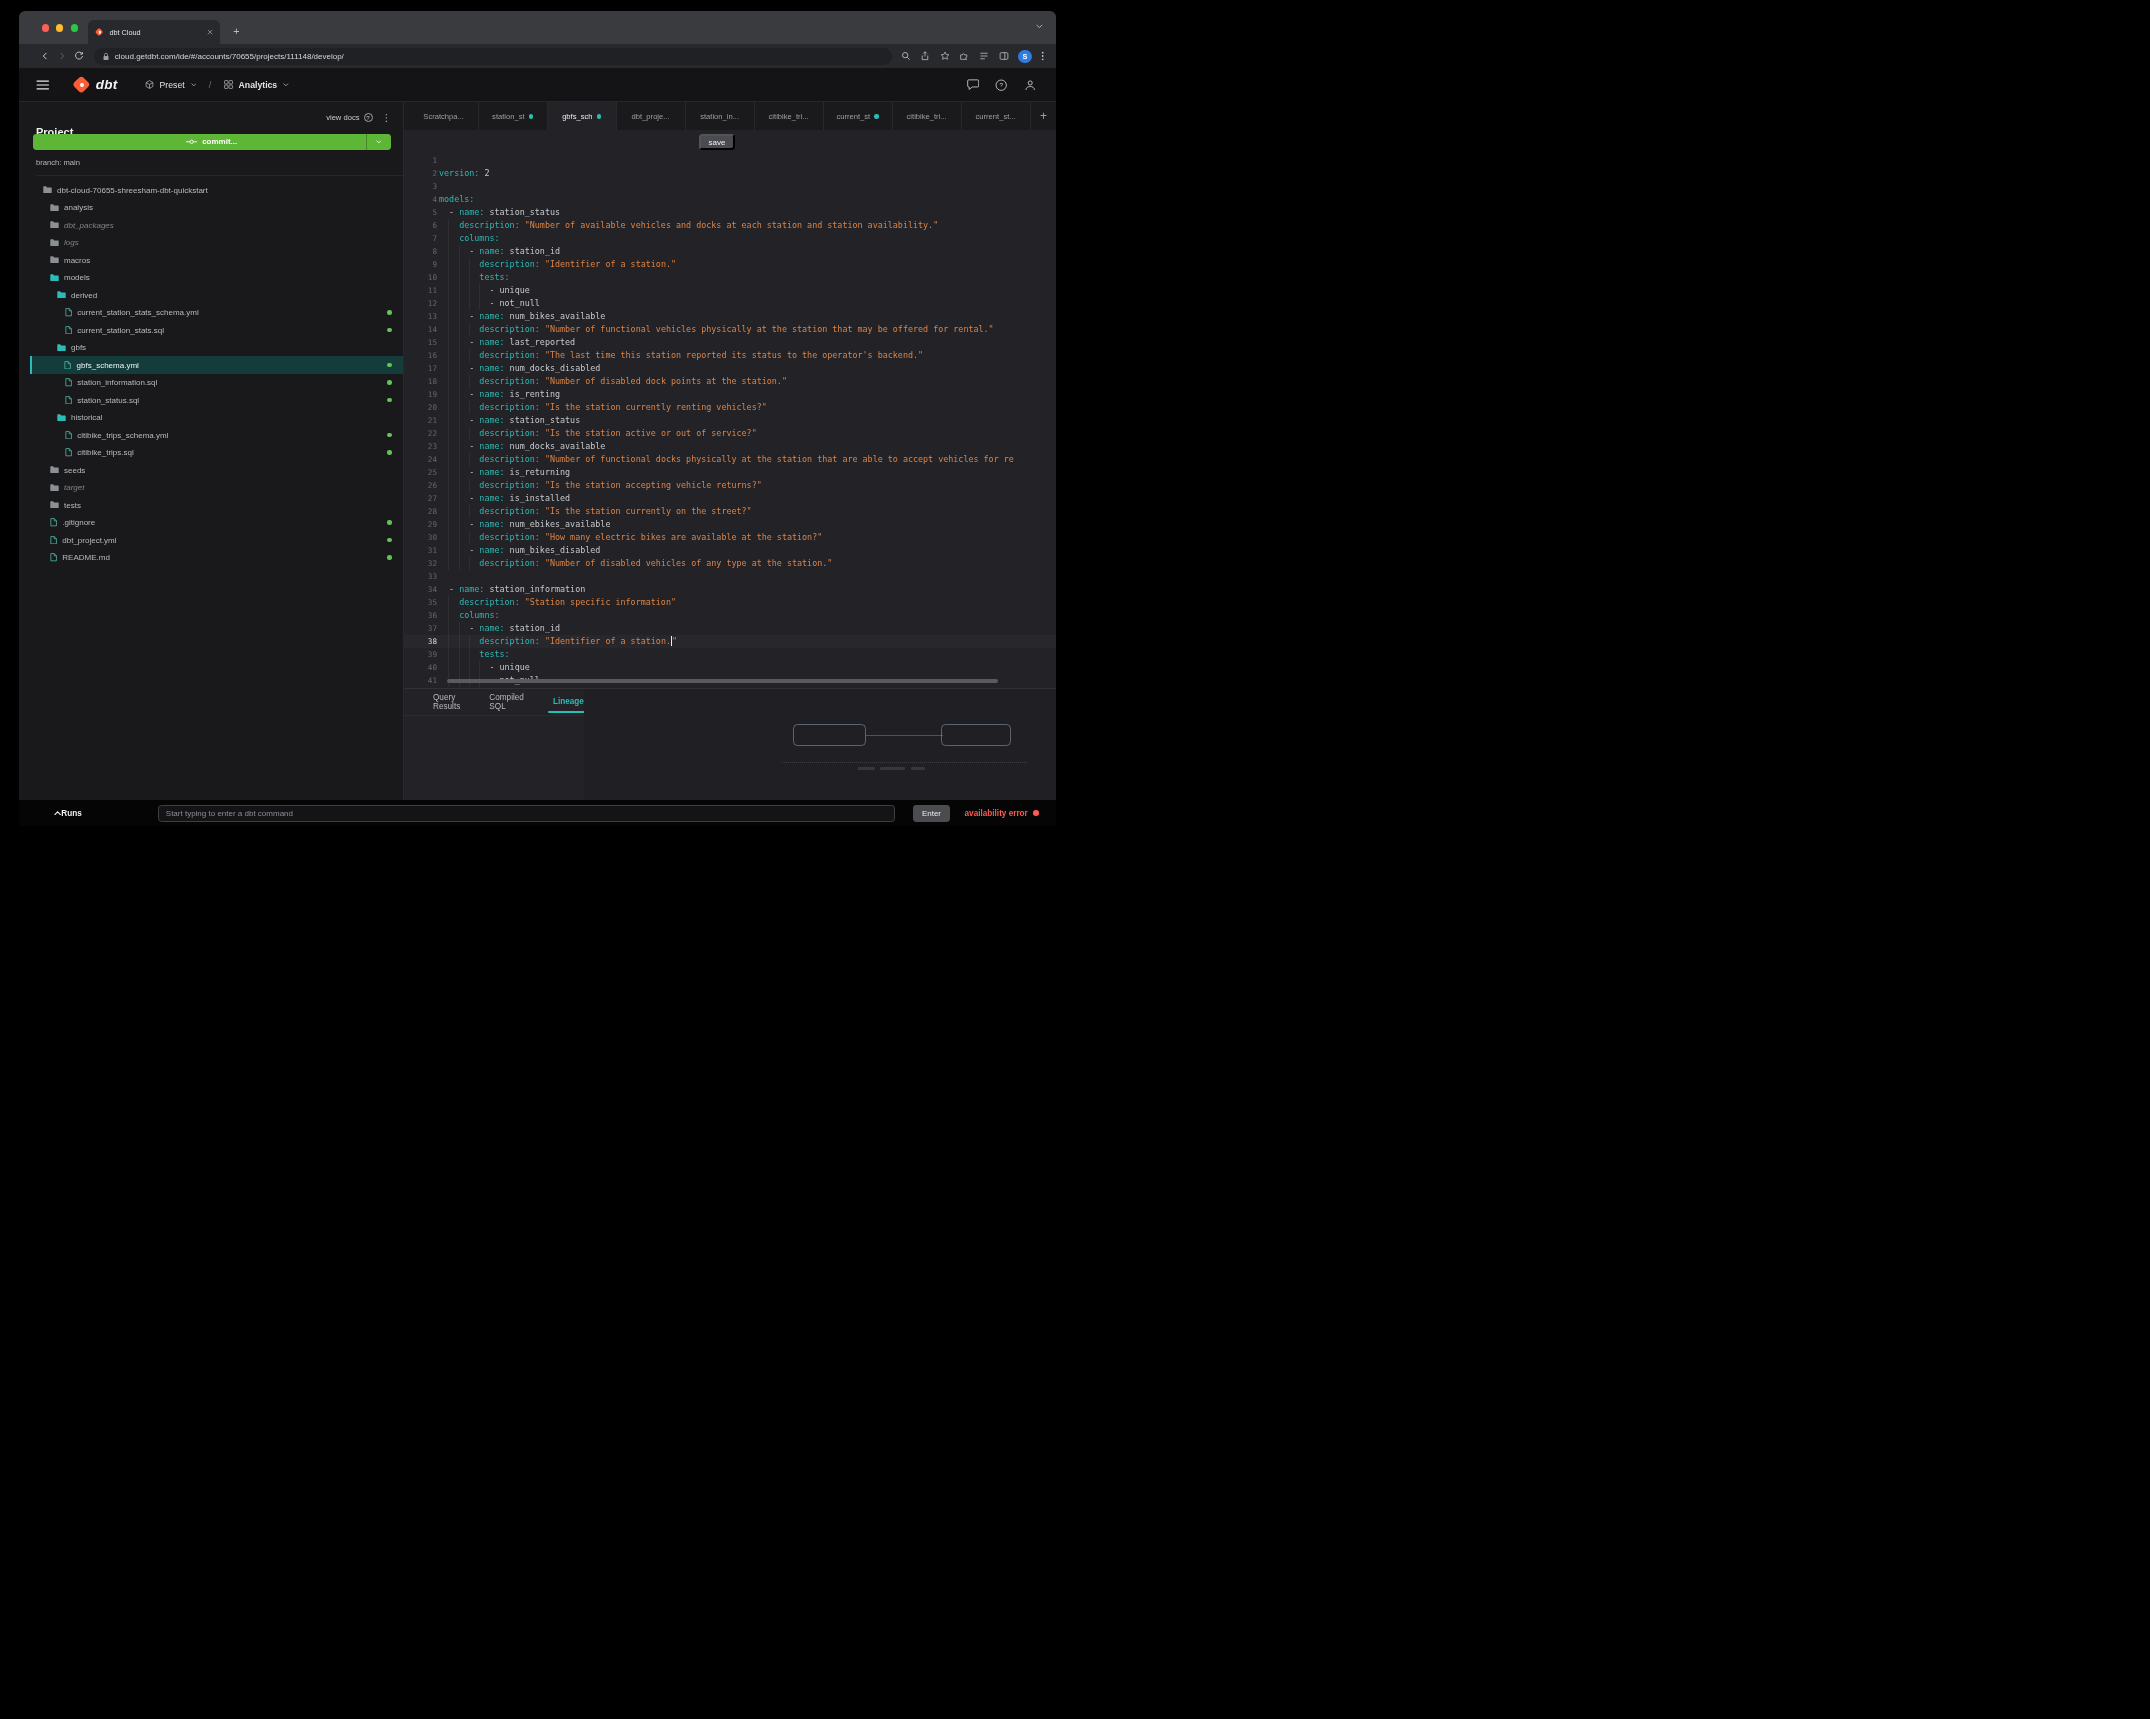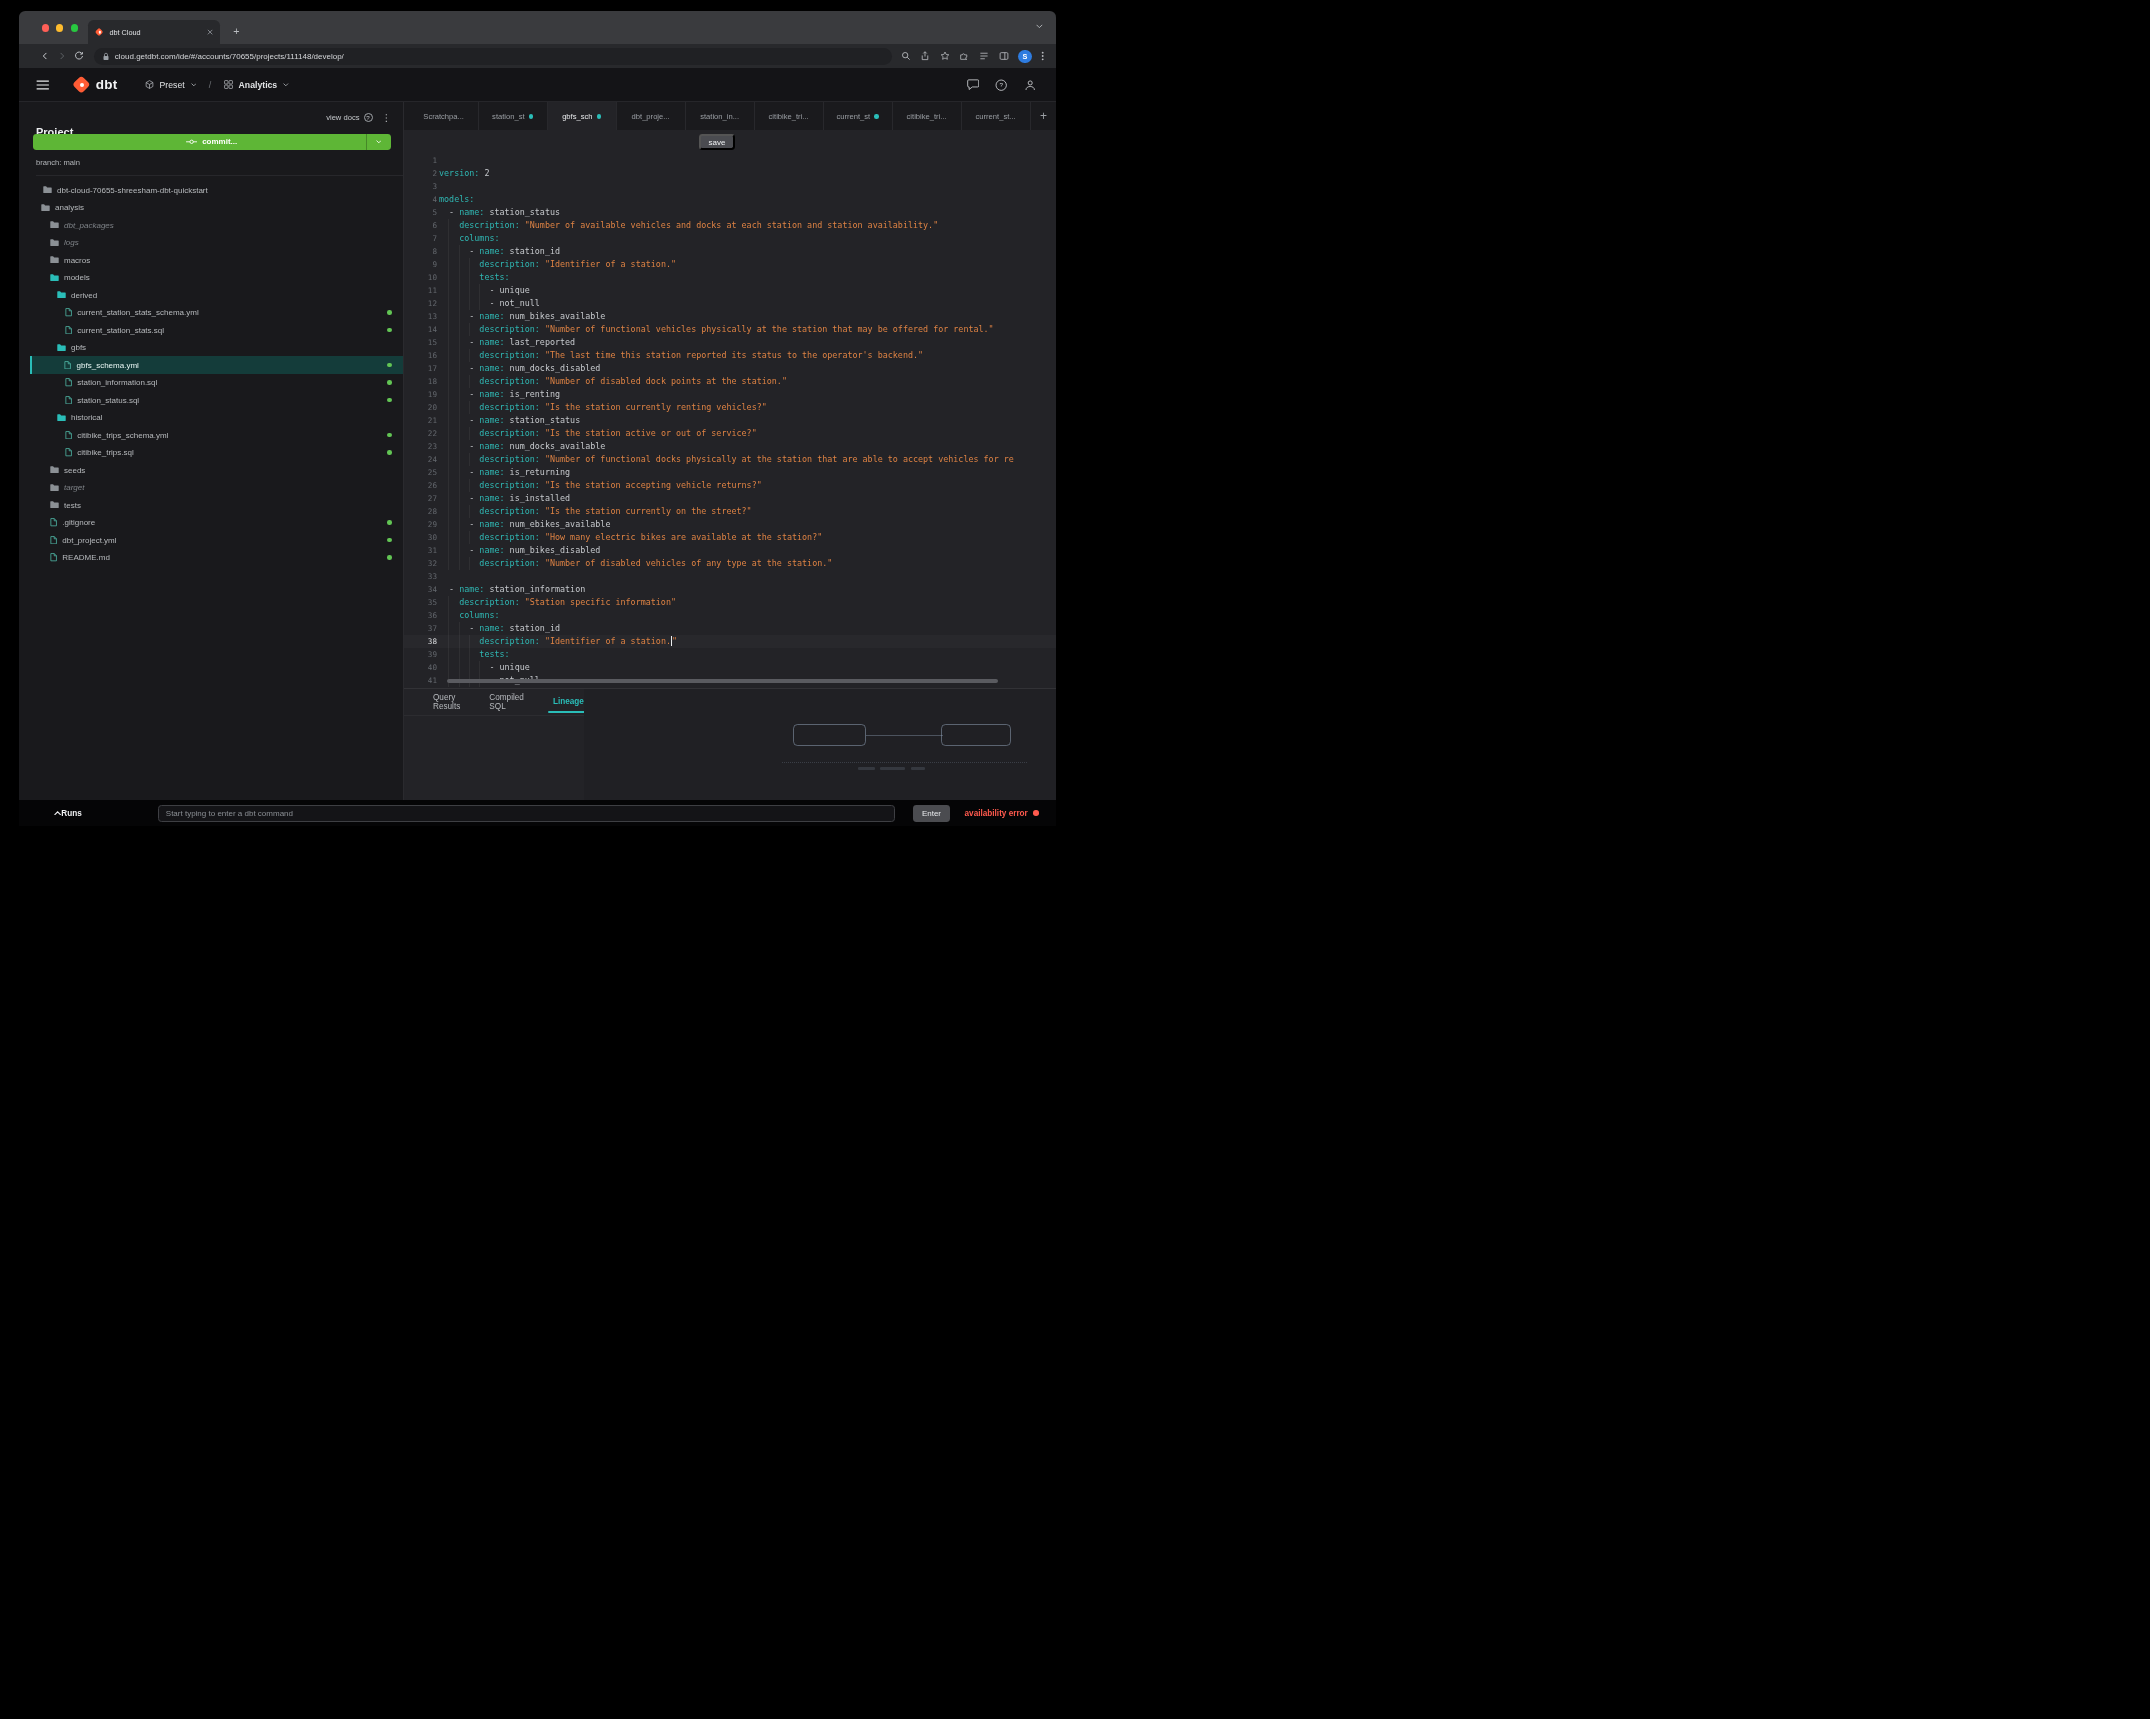--- a/index.html
+++ b/index.html
@@ -29,21 +29,21 @@
             display:flex; align-items:center; justify-content:center; }
 
   
   .app-header { flex:0 0 34px; background:#141417; border-bottom:0.6px solid #26262a;
                 display:flex; align-items:center; padding:0 20px 0 17px; }
   .dbt-mark { width:16px; height:16px; position:relative; display:inline-block; }
   .dbt-mark::before { content:""; position:absolute; inset:1.7px; background:#ff5c35; border-radius:28%; transform:rotate(45deg); }
   .dbt-mark::after { content:""; position:absolute; width:4px; height:4px; border-radius:50%; background:#fff;
                      left:50%; top:50%; transform:translate(-50%,-50%); }
   .dbt-mark.small { width:9.6px; height:9.6px; } .dbt-mark.small::after{ width:2.3px; height:2.3px; }
-  .brand { display:flex; align-items:center; gap:6.2px; margin-left:24px; }
+  .brand { display:flex; align-items:center; gap:6.2px; margin-left:24px;font-style:italic; }
   .brand-text { font-size:13.5px; font-weight:bold; color:#f2f3f5; letter-spacing:0.3px; }
   .crumbs { display:flex; align-items:center; margin-left:27px; gap:6.8px; }
   .crumb { display:flex; align-items:center; gap:6px; font-size:8.7px; color:#e2e4e6; }
   .crumb.bold { font-weight:bold; }
   .slash { color:#6c7075; font-size:9px; margin:0 5.6px; }
   .header-right { margin-left:auto; display:flex; align-items:center; gap:16px; }
 
   
   .main { flex:1; display:flex; min-height:0; }
 
@@ -274,21 +274,21 @@
       <div class="branch">branch: main</div>
       <div class="tree" id="tree">
           <div class="trow" style="padding-left: 24px;">
             <span class="ticon">
               <svg width="9" height="7.3" viewBox="0 0 16 13">
                 <path d="M.5 1.5A1 1 0 0 1 1.5.5h4l1.8 2h7.2a1 1 0 0 1 1 1v8a1 1 0 0 1-1 1h-13a1 1 0 0 1-1-1z" fill="#8b9095"></path>
               </svg>
             </span>
             <span class="tlabel">dbt-cloud-70655-shreesham-dbt-quickstart</span>
           </div>
-          <div class="trow" style="padding-left: 22px;">
+          <div class="trow" style="padding-left: 31px;">
             <span class="ticon">
               <svg width="9" height="7.3" viewBox="0 0 16 13">
                 <path d="M.5 1.5A1 1 0 0 1 1.5.5h4l1.8 2h7.2a1 1 0 0 1 1 1v8a1 1 0 0 1-1 1h-13a1 1 0 0 1-1-1z" fill="#8b9095"></path>
               </svg>
             </span>
             <span class="tlabel">analysis</span>
           </div>
           <div class="trow dim" style="padding-left: 31px;">
             <span class="ticon">
               <svg width="9" height="7.3" viewBox="0 0 16 13">

